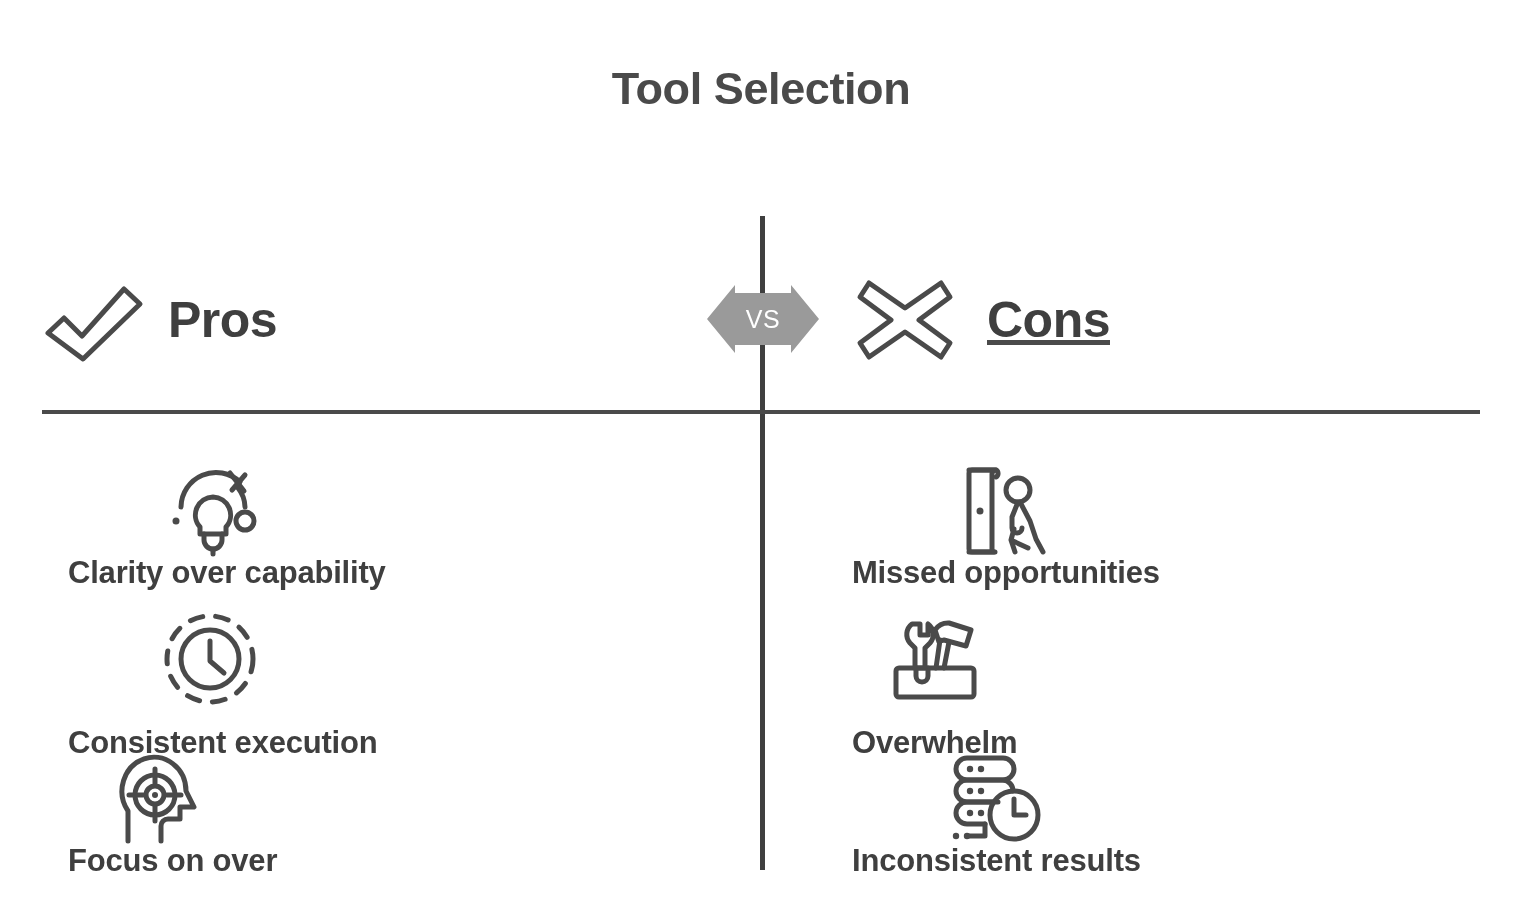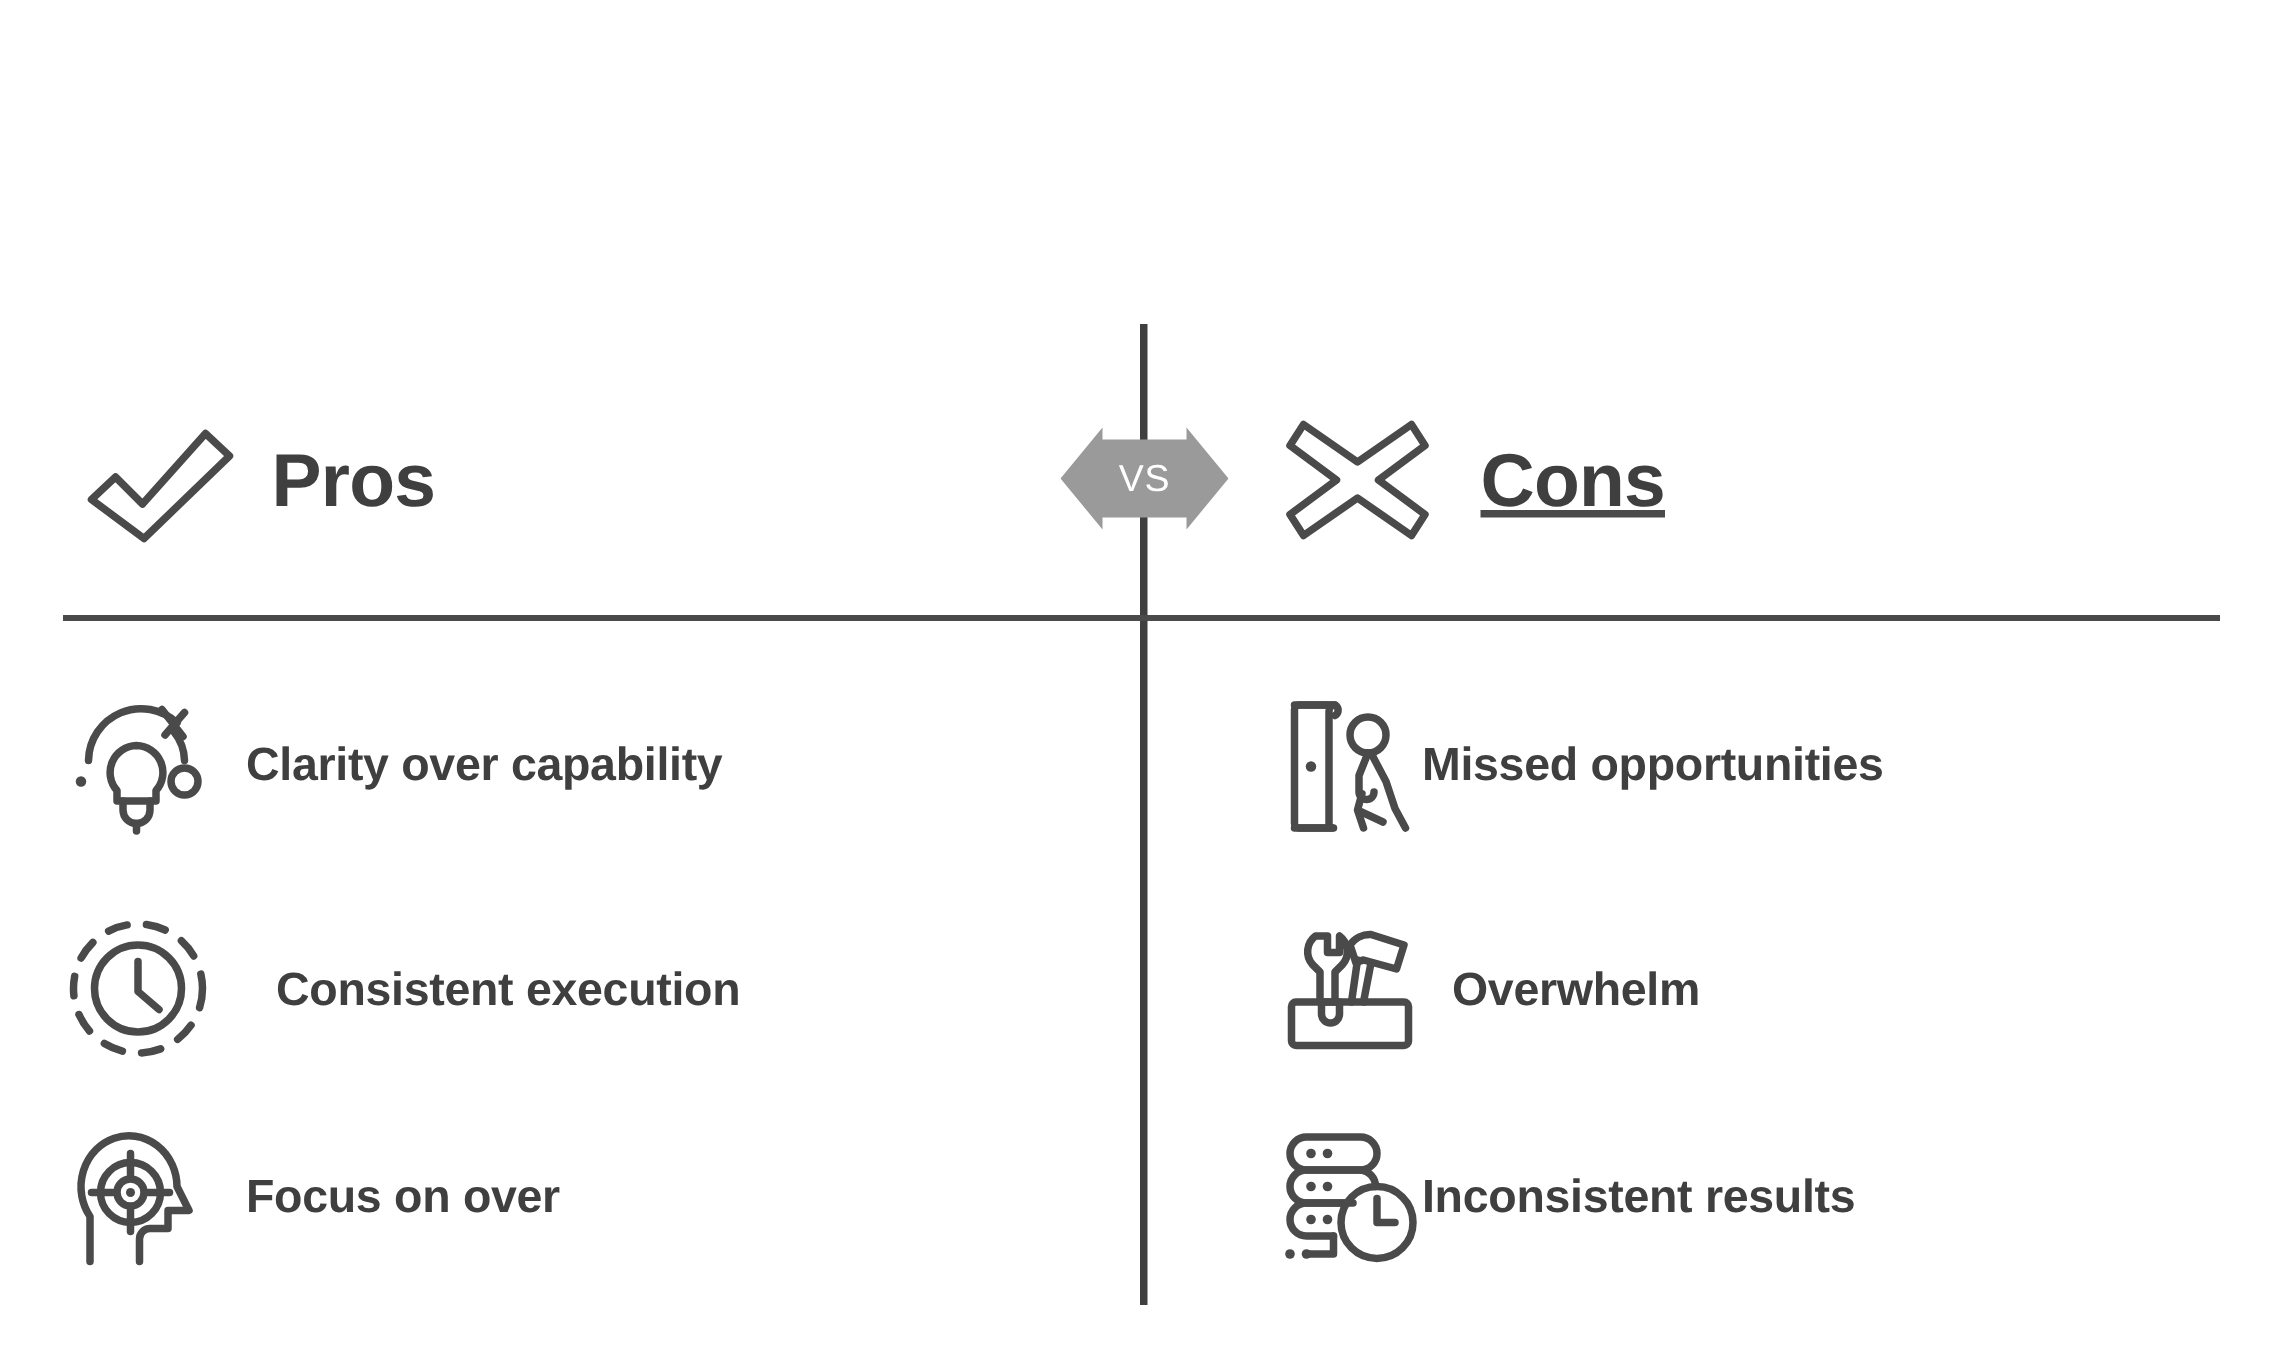--- a/index.html
+++ b/index.html
@@ -81,21 +81,21 @@
   }
 
   
   .col-header {
     position: absolute;
     display: flex;
     align-items: center;
     height: 100px;
     top: 270px;
   }
-  .col-header.pros { left: 57px; }
+  .col-header.pros { left: 44px; }
   .col-header.cons { left: 855px; text-decoration: underline; }
   .col-header .head-icon {
     width: 100px;
     height: 90px;
     flex: 0 0 auto;
     display: block;
   }
   .col-header .head-label {
     font-size: 50px;
     font-weight: bold;
@@ -105,20 +105,21 @@
     line-height: 1;
   }
   .col-header.cons .head-label { margin-left: 32px; }
 
   
   .item-row {
     position: absolute;
     display: flex;
     align-items: center;
     height: 96px;
+    flex-direction: column;
   }
   .item-row .item-icon {
     width: 96px;
     height: 96px;
     flex: 0 0 auto;
     display: block;
   }
   .item-row .item-label {
     font-size: 31px;
     font-weight: bold;
@@ -138,20 +139,21 @@
   .row-3 { top: 749px; }
 
   svg.ic { stroke: #4a4a4a; fill: none; stroke-width: 6; stroke-linecap: round; stroke-linejoin: round; }
   svg.ic .fillDot { fill: #4a4a4a; stroke: none; }
 </style>
 </head>
 <body>
 
 <div class="canvas">
 
+  <div class="title">Tool Selection</div>
 
   <div class="v-divider"></div>
 
   <div class="h-divider"></div>
 
   <div class="vs-badge">
     <svg width="112" height="72" viewBox="0 0 112 72">
       <path d="M0 36 L28 2 L28 10 L84 10 L84 2 L112 36 L84 70 L84 62 L28 62 L28 70 Z" fill="#9a9a9a"></path>
     </svg>
     <div class="vs-label">VS</div>

